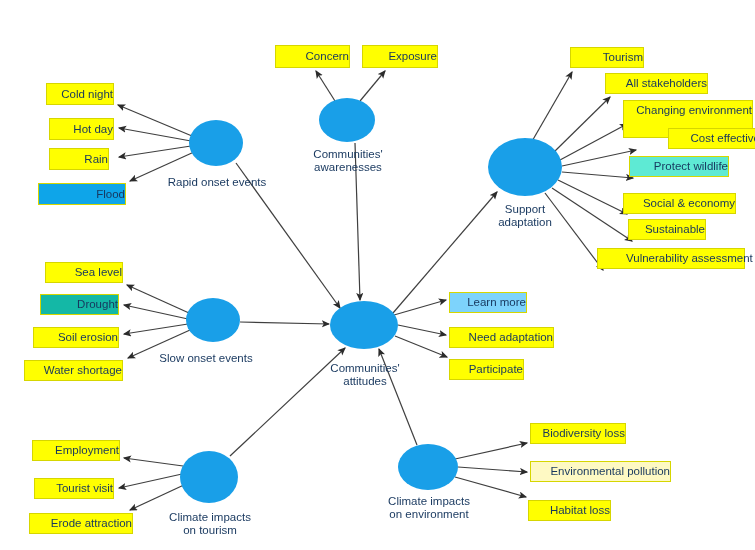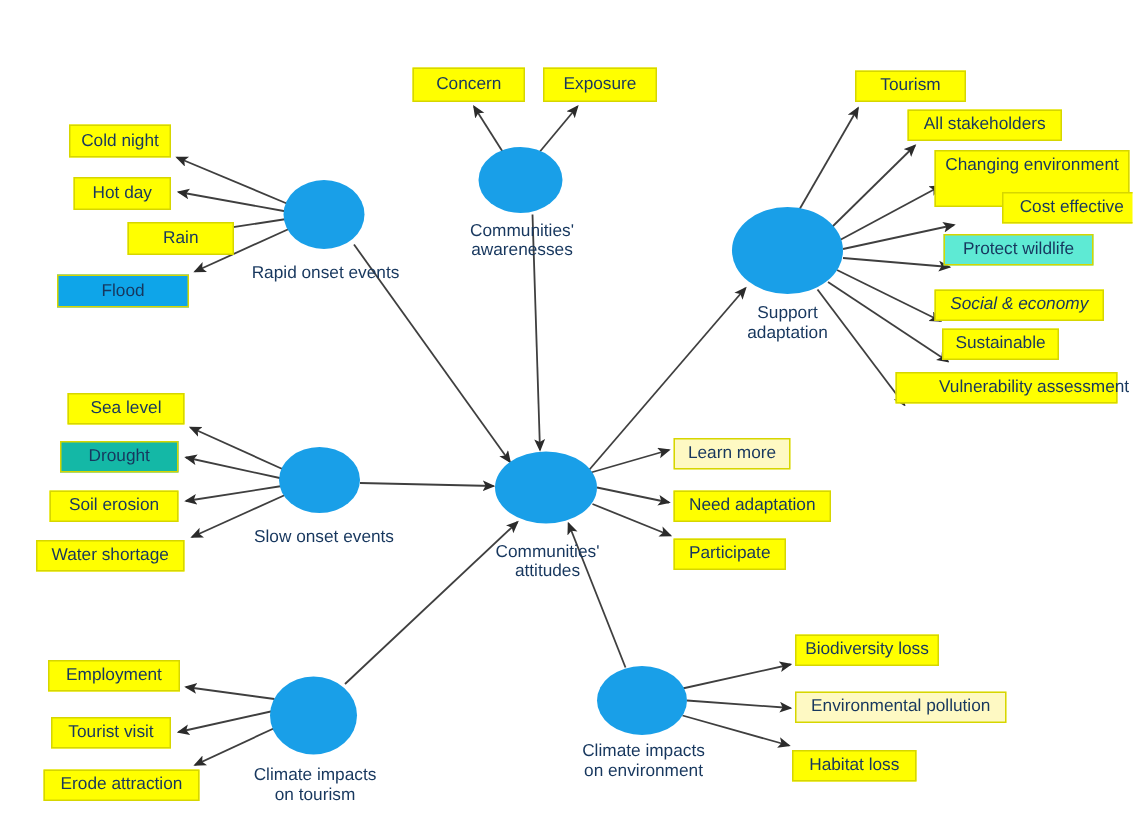--- a/index.html
+++ b/index.html
@@ -13,21 +13,21 @@
   .node{
     position:absolute;background:#199FE8;border-radius:50%;
   }
   .node-label{
     position:absolute;text-align:center;font-size:11.5px;line-height:13px;
     color:#17375e;white-space:pre-line;
   }
   .box{
     position:absolute;background:#FFFF00;border:1px solid #d6d600;
     font-size:11.5px;line-height:21px;color:#17375e;
-    text-align:center;box-sizing:border-box;white-space:nowrap;
+    text-align:right;box-sizing:border-box;white-space:nowrap;
   }
 </style>
 </head>
 <body>
 
 <div id="canvas">
 
   <svg class="edges" viewBox="0 0 755 550" xmlns="http://www.w3.org/2000/svg">
     <defs>
       <marker id="arrowhead" markerWidth="7" markerHeight="7" refX="6" refY="3" orient="auto" markerUnits="strokeWidth">
@@ -74,51 +74,51 @@
   <div id="node-group">
       <div class="node" style="left: 189px; top: 120px; width: 54px; height: 46px; background: rgb(25, 159, 232);"></div>
       <div class="node-label" style="left: 152px; top: 176px; width: 130px; color: rgb(23, 55, 94);">Rapid onset events</div>
       <div class="node" style="left: 319px; top: 98px; width: 56px; height: 44px; background: rgb(25, 159, 232);"></div>
       <div class="node-label" style="left: 288px; top: 148px; width: 120px; color: rgb(23, 55, 94);">Communities'
 awarenesses</div>
       <div class="node" style="left: 488px; top: 138px; width: 74px; height: 58px; background: rgb(25, 159, 232);"></div>
       <div class="node-label" style="left: 470px; top: 203px; width: 110px; color: rgb(23, 55, 94); text-align: center;">Support
 adaptation</div>
       <div class="node" style="left: 186px; top: 298px; width: 54px; height: 44px; background: rgb(25, 159, 232);"></div>
-      <div class="node-label" style="left: 152px; top: 352px; width: 128px; color: rgb(23, 55, 94);">Slow onset events</div>
+      <div class="node-label" style="left: 142px; top: 352px; width: 128px; color: rgb(23, 55, 94);">Slow onset events</div>
       <div class="node" style="left: 330px; top: 301px; width: 68px; height: 48px; background: rgb(25, 159, 232);"></div>
       <div class="node-label" style="left: 305px; top: 362px; width: 120px; color: rgb(23, 55, 94);">Communities'
 attitudes</div>
       <div class="node" style="left: 180px; top: 451px; width: 58px; height: 52px; background: rgb(25, 159, 232);"></div>
       <div class="node-label" style="left: 148px; top: 511px; width: 124px; color: rgb(23, 55, 94);">Climate impacts
 on tourism</div>
       <div class="node" style="left: 398px; top: 444px; width: 60px; height: 46px; background: rgb(25, 159, 232);"></div>
       <div class="node-label" style="left: 366px; top: 495px; width: 126px; color: rgb(23, 55, 94);">Climate impacts
 on environment</div>
     </div>
   <div id="box-group">
       <div class="box" style="left: 46px; top: 83px; width: 68px; height: 22px; line-height: 20px; background: rgb(255, 255, 0); border-color: rgb(214, 214, 0); color: rgb(23, 55, 94);">Cold night</div>
       <div class="box" style="left: 49px; top: 118px; width: 65px; height: 22px; line-height: 20px; background: rgb(255, 255, 0); border-color: rgb(214, 214, 0); color: rgb(23, 55, 94);">Hot day</div>
-      <div class="box" style="left: 49px; top: 148px; width: 71px; height: 22px; line-height: 20px; background: rgb(255, 255, 0); border-color: rgb(214, 214, 0); color: rgb(23, 55, 94); margin-left: 36px;">Rain</div>
+      <div class="box" style="left: 49px; top: 148px; width: 60px; height: 22px; line-height: 20px; background: rgb(255, 255, 0); border-color: rgb(214, 214, 0); color: rgb(23, 55, 94);">Rain</div>
       <div class="box" style="left: 38px; top: 183px; width: 88px; height: 22px; line-height: 20px; background: #0ea5e9; border-color: rgb(214, 214, 0); color: rgb(23, 55, 94);">Flood</div>
       <div class="box" style="left: 275px; top: 45px; width: 75px; height: 23px; line-height: 21px; background: rgb(255, 255, 0); border-color: rgb(214, 214, 0); color: rgb(23, 55, 94);">Concern</div>
       <div class="box" style="left: 362px; top: 45px; width: 76px; height: 23px; line-height: 21px; background: rgb(255, 255, 0); border-color: rgb(214, 214, 0); color: rgb(23, 55, 94);">Exposure</div>
       <div class="box" style="left: 570px; top: 47px; width: 74px; height: 21px; line-height: 19px; background: rgb(255, 255, 0); border-color: rgb(214, 214, 0); color: rgb(23, 55, 94);">Tourism</div>
       <div class="box" style="left: 605px; top: 73px; width: 103px; height: 21px; line-height: 19px; background: rgb(255, 255, 0); border-color: rgb(214, 214, 0); color: rgb(23, 55, 94);">All stakeholders</div>
       <div class="box" style="left: 623px; top: 100px; width: 130px; height: 38px; line-height: 19px; background: rgb(255, 255, 0); border-color: rgb(214, 214, 0); color: rgb(23, 55, 94);">Changing environment</div>
       <div class="box" style="left: 668px; top: 128px; width: 93px; height: 21px; line-height: 19px; background: rgb(255, 255, 0); border-color: rgb(214, 214, 0); color: rgb(23, 55, 94);">Cost effective</div>
       <div class="box" style="left: 629px; top: 156px; width: 100px; height: 21px; line-height: 19px; background: #5eead4; border-color: rgb(214, 214, 0); color: rgb(23, 55, 94);">Protect wildlife</div>
-      <div class="box" style="left: 623px; top: 193px; width: 113px; height: 21px; line-height: 19px; background: rgb(255, 255, 0); border-color: rgb(214, 214, 0); color: rgb(23, 55, 94); font-style: italic;">Social &amp; economy</div>
+      <div class="box" style="left: 623px; top: 193px; width: 113px; height: 21px; line-height: 19px; background: rgb(255, 255, 0); border-color: rgb(214, 214, 0); color: rgb(23, 55, 94);">Social &amp; economy</div>
       <div class="box" style="left: 628px; top: 219px; width: 78px; height: 21px; line-height: 19px; background: rgb(255, 255, 0); border-color: rgb(214, 214, 0); color: rgb(23, 55, 94);">Sustainable</div>
       <div class="box" style="left: 597px; top: 248px; width: 148px; height: 21px; line-height: 19px; background: rgb(255, 255, 0); border-color: rgb(214, 214, 0); color: rgb(23, 55, 94); padding-left: 28px;">Vulnerability assessment</div>
       <div class="box" style="left: 45px; top: 262px; width: 78px; height: 21px; line-height: 19px; background: rgb(255, 255, 0); border-color: rgb(214, 214, 0); color: rgb(23, 55, 94);">Sea level</div>
       <div class="box" style="left: 40px; top: 294px; width: 79px; height: 21px; line-height: 19px; background: #14b8a6; border-color: rgb(214, 214, 0); color: rgb(23, 55, 94);">Drought</div>
       <div class="box" style="left: 33px; top: 327px; width: 86px; height: 21px; line-height: 19px; background: rgb(255, 255, 0); border-color: rgb(214, 214, 0); color: rgb(23, 55, 94);">Soil erosion</div>
       <div class="box" style="left: 24px; top: 360px; width: 99px; height: 21px; line-height: 19px; background: rgb(255, 255, 0); border-color: rgb(214, 214, 0); color: rgb(23, 55, 94);">Water shortage</div>
-      <div class="box" style="left: 449px; top: 292px; width: 78px; height: 21px; line-height: 19px; background: #fef9c3; border-color: rgb(214, 214, 0); color: rgb(23, 55, 94);">Learn more</div>
+      <div class="box" style="left: 449px; top: 292px; width: 78px; height: 21px; line-height: 19px; background: #7dd3fc; border-color: rgb(214, 214, 0); color: rgb(23, 55, 94);">Learn more</div>
       <div class="box" style="left: 449px; top: 327px; width: 105px; height: 21px; line-height: 19px; background: rgb(255, 255, 0); border-color: rgb(214, 214, 0); color: rgb(23, 55, 94);">Need adaptation</div>
       <div class="box" style="left: 449px; top: 359px; width: 75px; height: 21px; line-height: 19px; background: rgb(255, 255, 0); border-color: rgb(214, 214, 0); color: rgb(23, 55, 94);">Participate</div>
       <div class="box" style="left: 32px; top: 440px; width: 88px; height: 21px; line-height: 19px; background: rgb(255, 255, 0); border-color: rgb(214, 214, 0); color: rgb(23, 55, 94);">Employment</div>
       <div class="box" style="left: 34px; top: 478px; width: 80px; height: 21px; line-height: 19px; background: rgb(255, 255, 0); border-color: rgb(214, 214, 0); color: rgb(23, 55, 94);">Tourist visit</div>
       <div class="box" style="left: 29px; top: 513px; width: 104px; height: 21px; line-height: 19px; background: rgb(255, 255, 0); border-color: rgb(214, 214, 0); color: rgb(23, 55, 94);">Erode attraction</div>
       <div class="box" style="left: 530px; top: 423px; width: 96px; height: 21px; line-height: 19px; background: rgb(255, 255, 0); border-color: rgb(214, 214, 0); color: rgb(23, 55, 94);">Biodiversity loss</div>
       <div class="box" style="left: 530px; top: 461px; width: 141px; height: 21px; line-height: 19px; background: #fef9c3; border-color: rgb(214, 214, 0); color: rgb(23, 55, 94);">Environmental pollution</div>
       <div class="box" style="left: 528px; top: 500px; width: 83px; height: 21px; line-height: 19px; background: rgb(255, 255, 0); border-color: rgb(214, 214, 0); color: rgb(23, 55, 94);">Habitat loss</div>
     </div>
 

